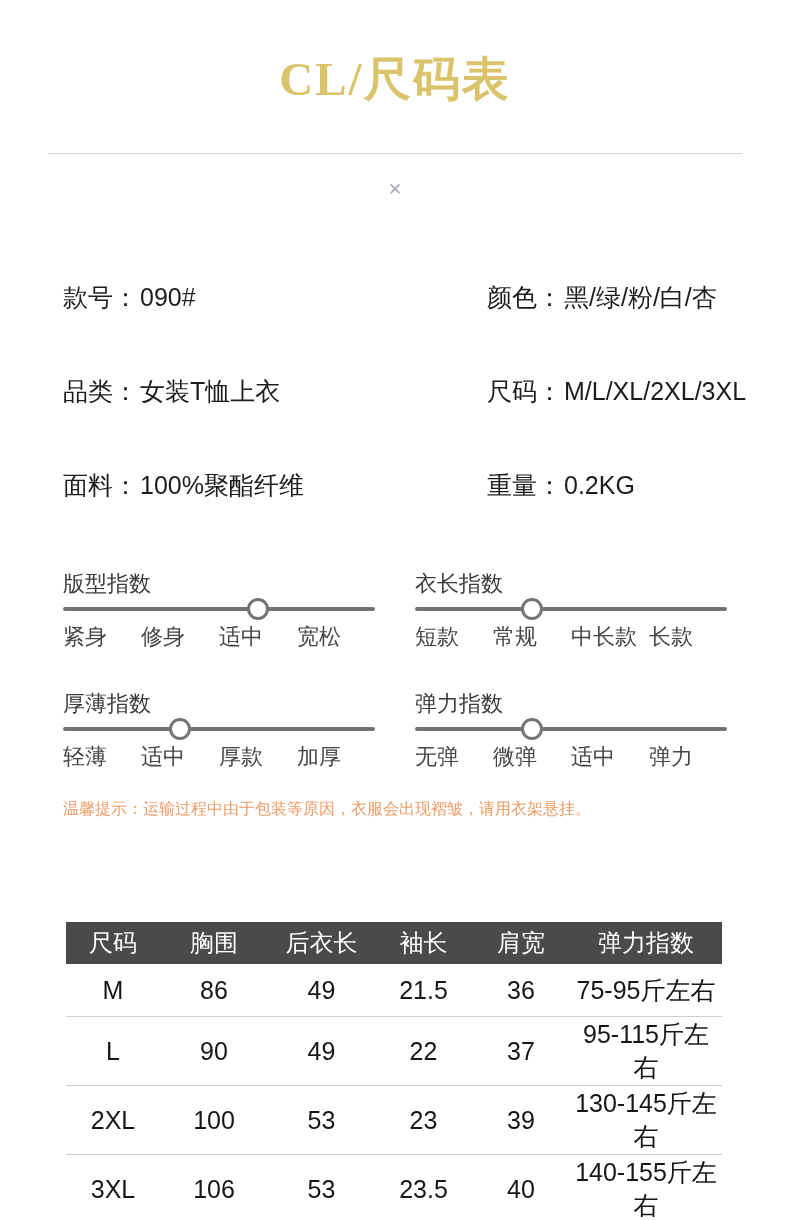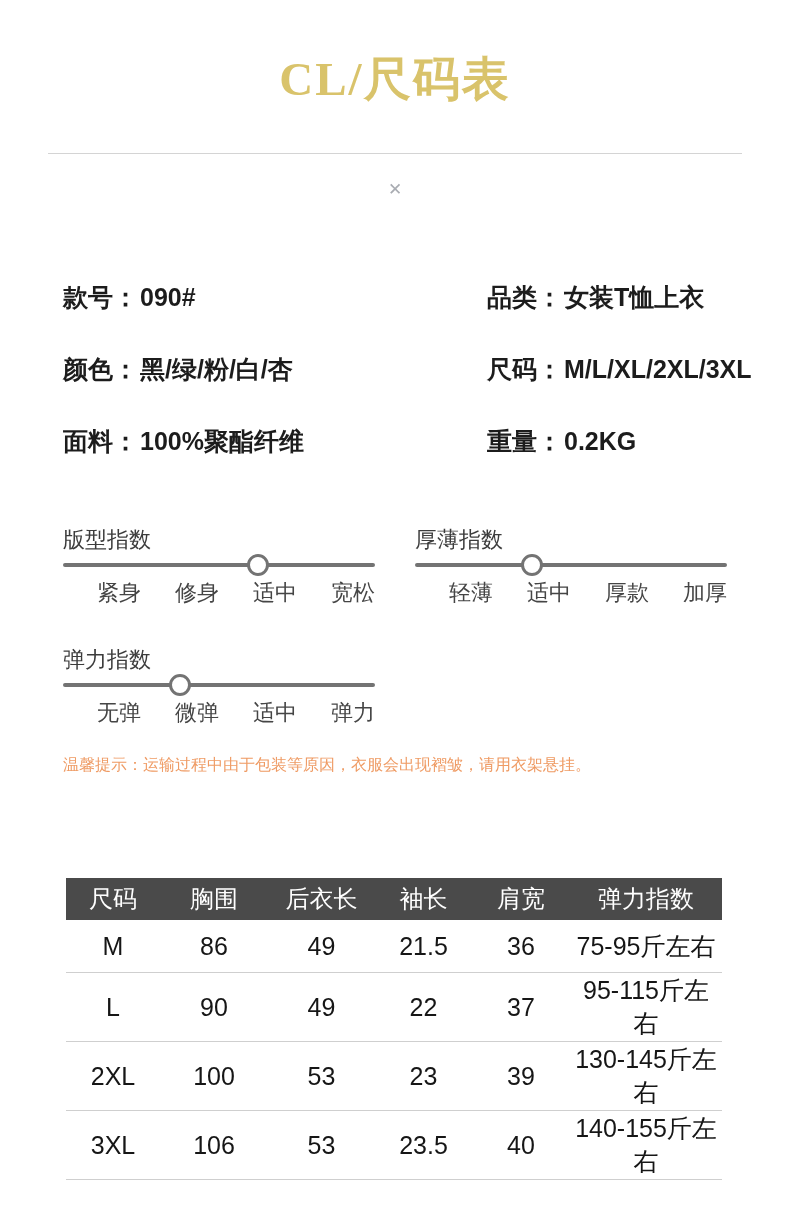--- a/index.html
+++ b/index.html
@@ -20,43 +20,43 @@
     margin:45px auto 0; width:694px; height:0;
     border-top:1px solid var(--divider-gray,#d4d4d4);
   }
   .x-mark {
     margin-top:24px; text-align:center;
     font-size:17px; line-height:24px; font-weight:300;
     color:#a9acb2;
   }
   .info {
     margin:80px 63px 0;
-    display:grid; grid-template-columns:424px 1fr; row-gap:42px;
-    font-size:25px; line-height:30px; font-weight:700;
+    display:grid; grid-template-columns:424px 1fr; row-gap:64px;
+    font-size:25px; line-height:30px; font-weight:400;
   }
   .info-item { white-space:nowrap; }
   .info-value { margin-left:2px; }
   .sliders {
     margin:72px 63px 0;
     display:grid; grid-template-columns:1fr 1fr;
     column-gap:45px; row-gap:16px;gap:40px;
   }
   .slider-title { font-size:22px; line-height:24px; font-weight:500; color:#3c3c3c; }
   .slider-track { position:relative; margin-top:2px; height:22px; }
   .slider-line {
     position:absolute; left:0; right:0; top:9px; height:4px;
     border-radius:2px; background:var(--slider-gray,#737373);
   }
   .slider-knob {
     position:absolute; top:0; width:16px; height:16px;
     background:#fff; border:3px solid var(--slider-gray,#737373);
     border-radius:50%; transform:translateX(-50%);
   }
   .slider-options { margin-top:2px; display:flex; }
-  .slider-option { width:25%; text-align:right; font-size:22px; line-height:30px; color:#454545; }
+  .slider-option { width:25%; text-align:left; font-size:22px; line-height:30px; color:#454545; }
   .tip { font-size:16px; line-height:30px; color:var(--tip-orange,#ef9b64); }
   .tip-top { margin:22px 63px 0; }
   table.size-table {
     margin:98px 0 0 66px; width:656px;
     border-collapse:collapse; table-layout:fixed;
   }
   .size-table thead th {
     background:var(--table-header-bg,#4a4a4a); color:#ffffff;
     height:40px; font-size:24px; font-weight:500; text-align:center;
   }
@@ -72,24 +72,24 @@
 
 <div class="divider"></div>
 
 <div class="x-mark">✕</div>
 
 <div class="info">
   <div class="info-item">
     <span class="info-label">款号：</span><span class="info-value">090#</span>
   </div>
   <div class="info-item">
+    <span class="info-label">颜色：</span><span class="info-value">黑/绿/粉/白/杏</span>
+  </div>
+  <div class="info-item">
     <span class="info-label">品类：</span><span class="info-value">女装T恤上衣</span>
-  </div>
-  <div class="info-item">
-    <span class="info-label">颜色：</span><span class="info-value">黑/绿/粉/白/杏</span>
   </div>
   <div class="info-item">
     <span class="info-label">尺码：</span><span class="info-value">M/L/XL/2XL/3XL</span>
   </div>
   <div class="info-item">
     <span class="info-label">面料：</span><span class="info-value">100%聚酯纤维</span>
   </div>
   <div class="info-item">
     <span class="info-label">重量：</span><span class="info-value">0.2KG</span>
   </div>
@@ -104,20 +104,33 @@
       <div class="slider-knob" style="left: 62.5%;"></div>
     </div>
     <div class="slider-options">
       <span class="slider-option">紧身</span>
       <span class="slider-option">修身</span>
       <span class="slider-option">适中</span>
       <span class="slider-option">宽松</span>
     </div>
   </div>
 
+  <div class="slider">
+    <div class="slider-title">衣长指数</div>
+    <div class="slider-track">
+      <div class="slider-line"></div>
+      <div class="slider-knob" style="left: 37.5%;"></div>
+    </div>
+    <div class="slider-options">
+      <span class="slider-option">短款</span>
+      <span class="slider-option">常规</span>
+      <span class="slider-option">中长款</span>
+      <span class="slider-option">长款</span>
+    </div>
+  </div>
 
   <div class="slider">
     <div class="slider-title">厚薄指数</div>
     <div class="slider-track">
       <div class="slider-line"></div>
       <div class="slider-knob" style="left: 37.5%;"></div>
     </div>
     <div class="slider-options">
       <span class="slider-option">轻薄</span>
       <span class="slider-option">适中</span>

